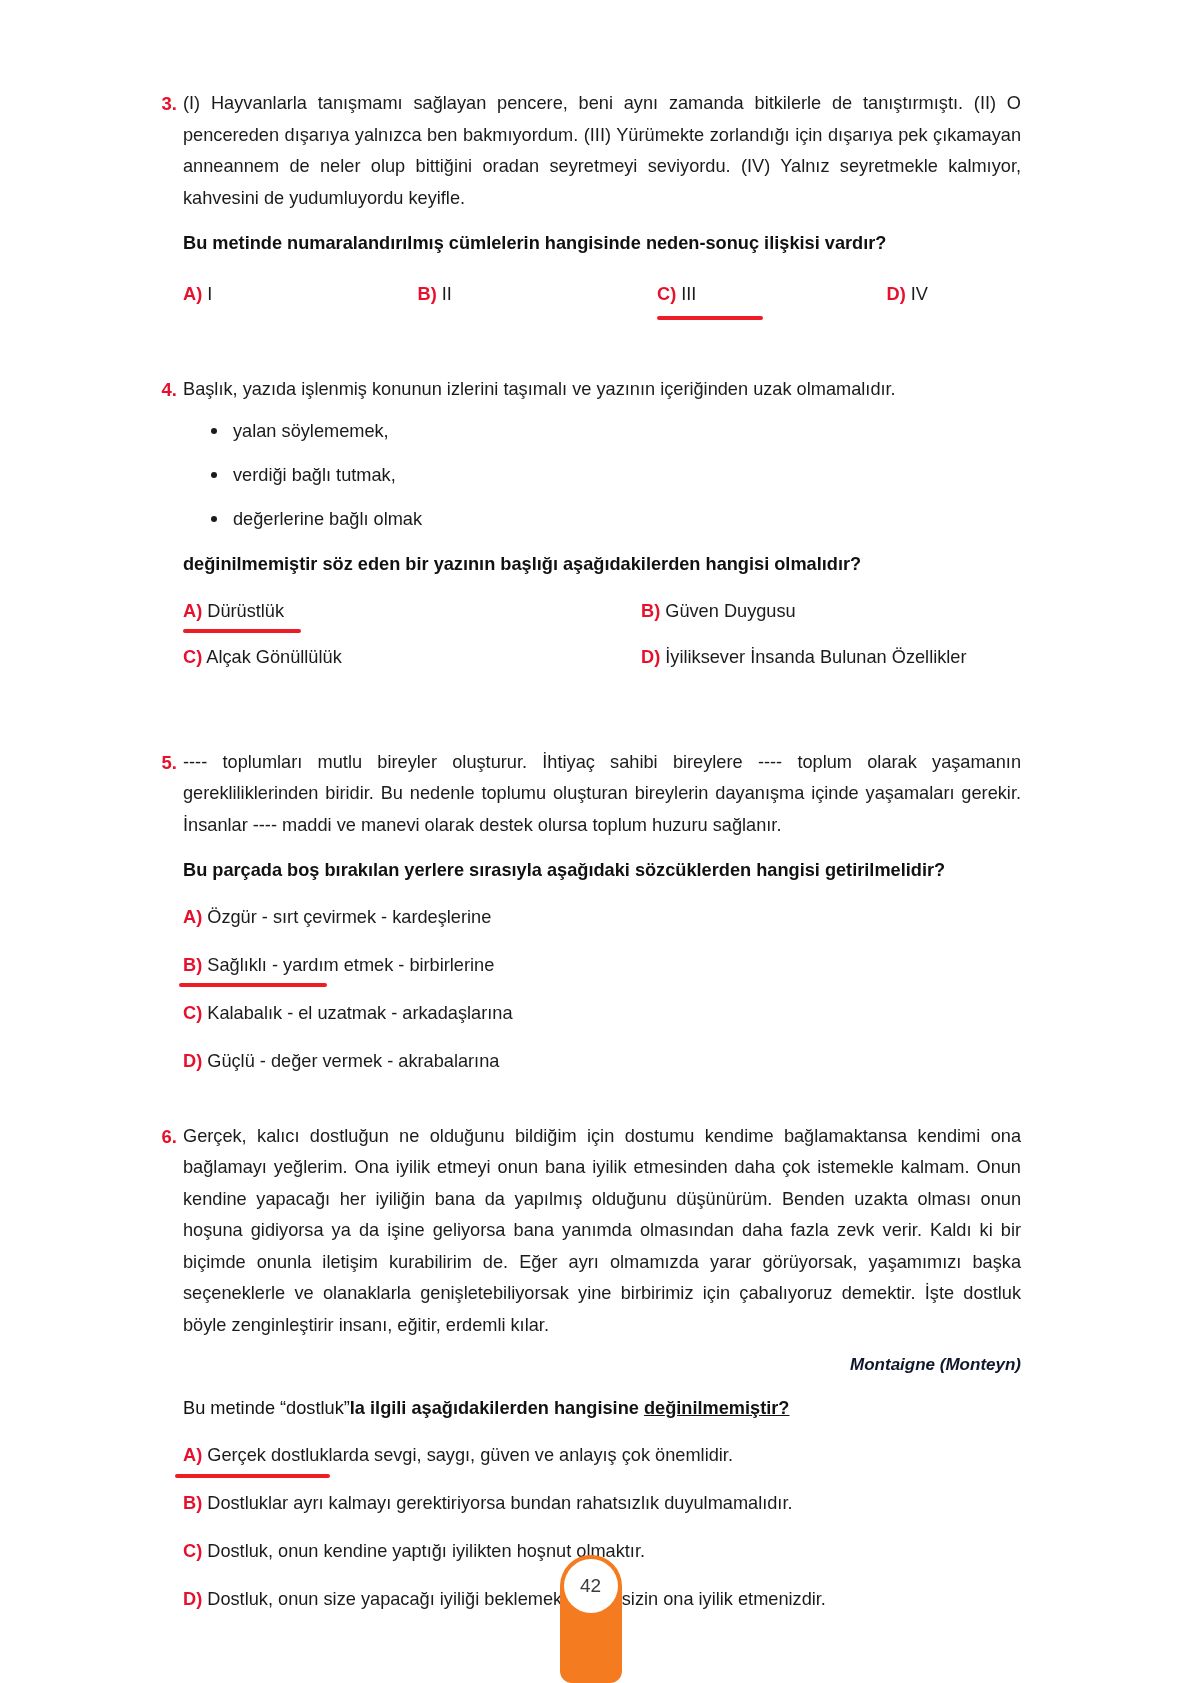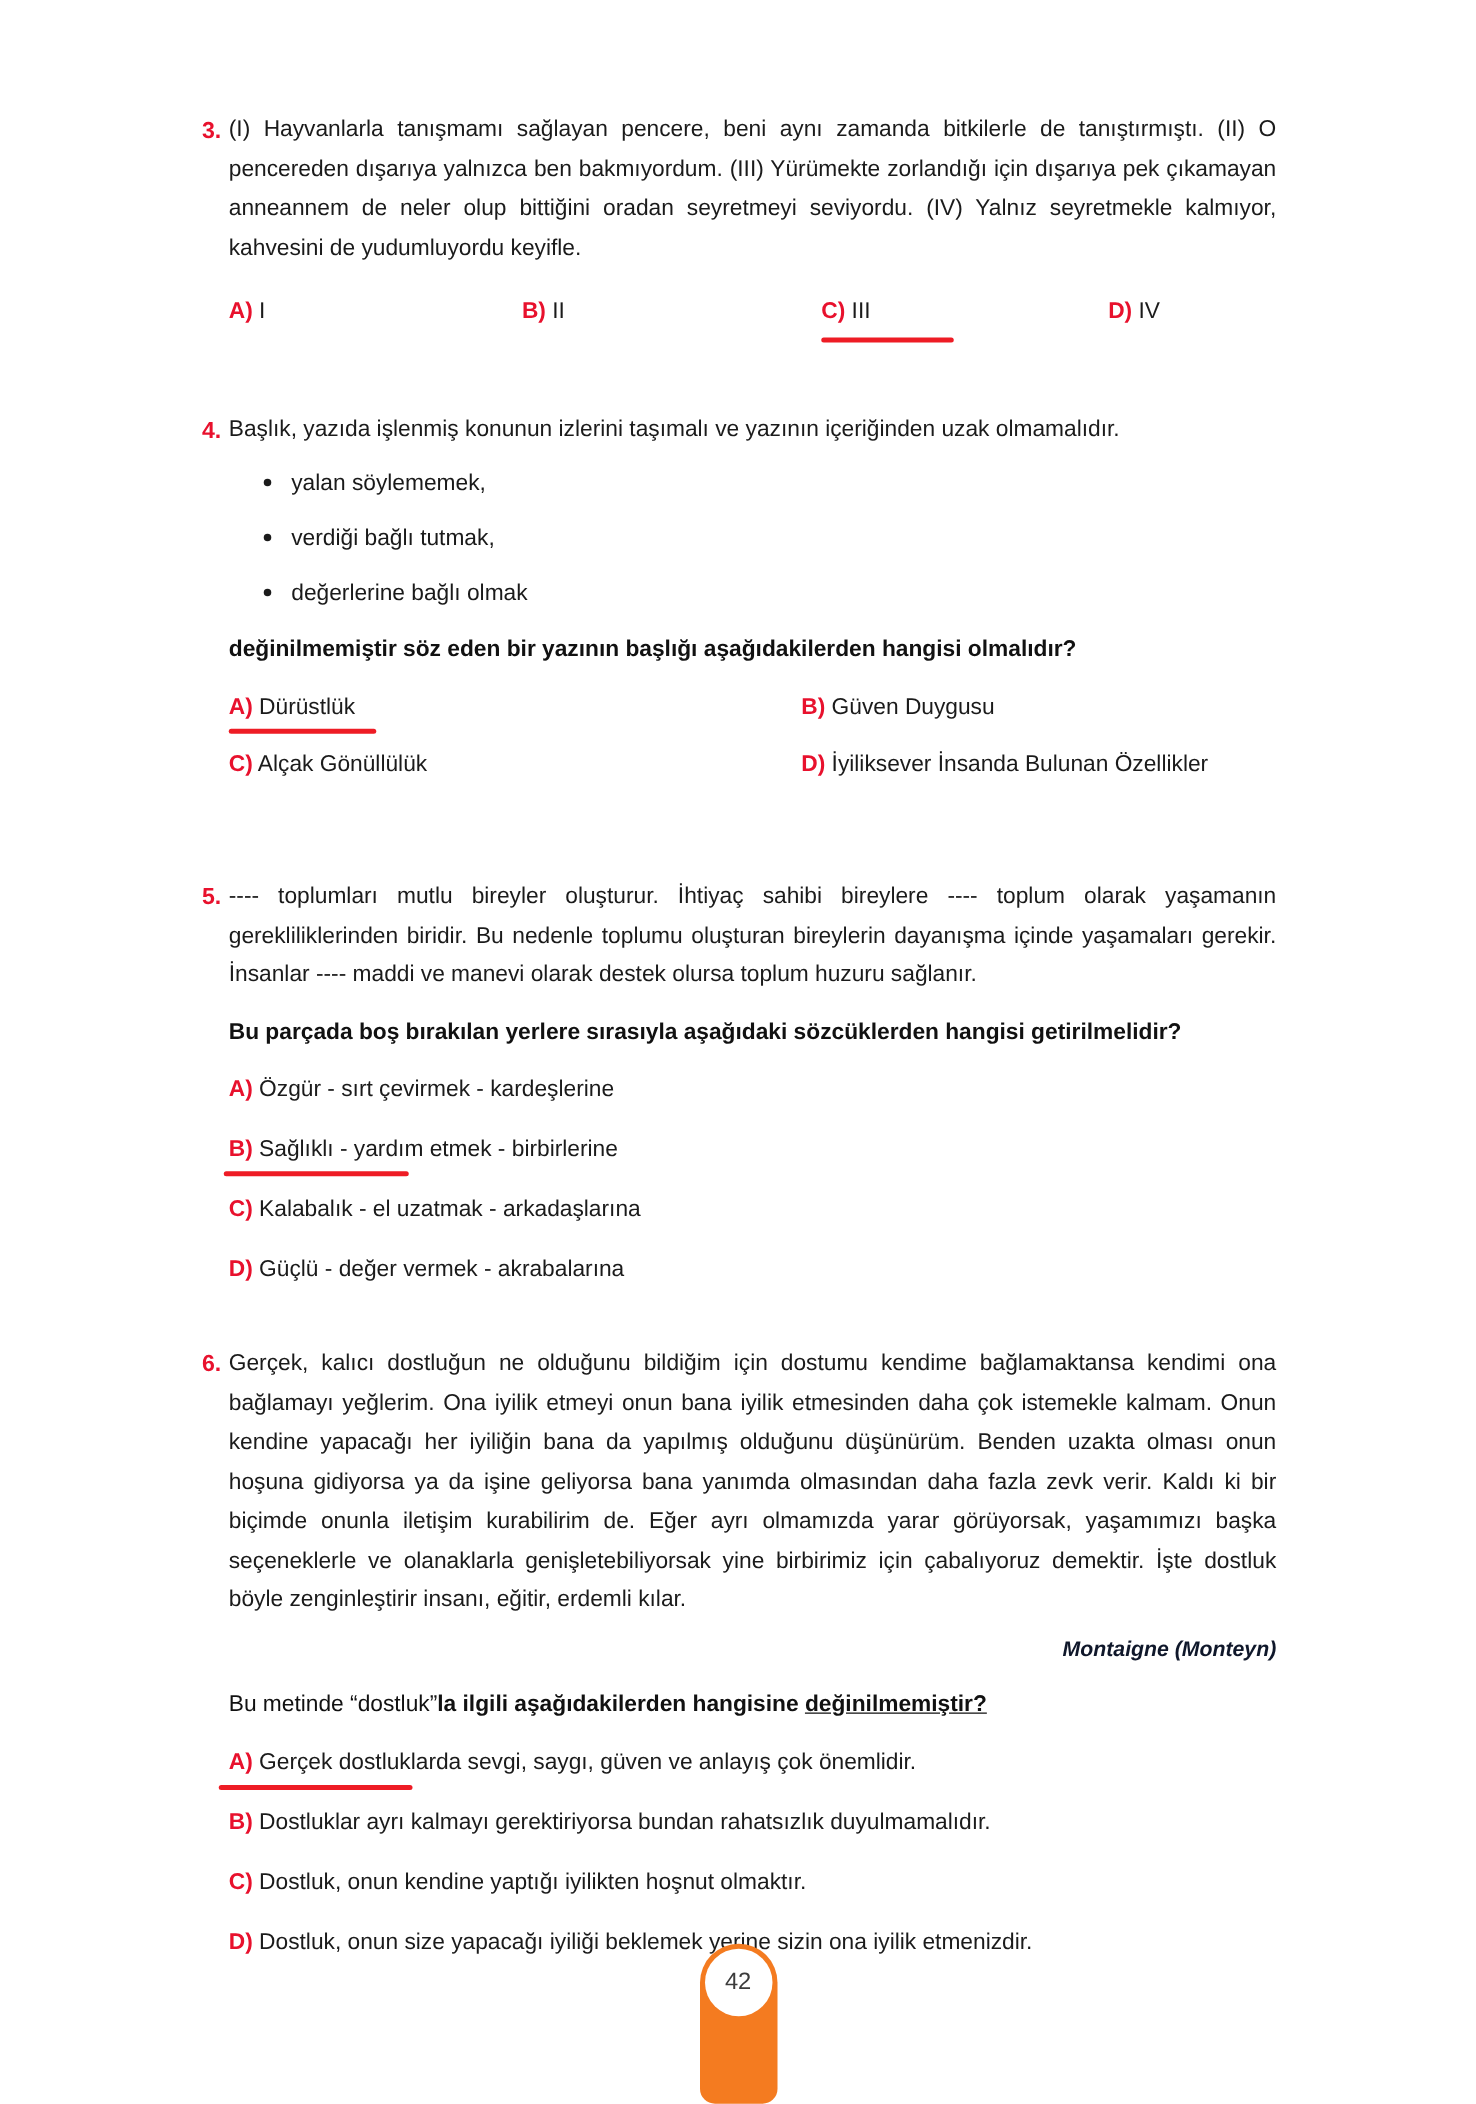--- a/index.html
+++ b/index.html
@@ -205,20 +205,21 @@
 </style>
 </head>
 <body>
 
 <div class="page">
 
   <div class="q">
     <div class="qnum">3.</div>
     <div class="qbody">
       <p class="passage">(I) Hayvanlarla tanışmamı sağlayan pencere, beni aynı zamanda bitkilerle de tanıştırmıştı. (II) O pencereden dışarıya yalnızca ben bakmıyordum. (III) Yürümekte zorlandığı için dışarıya pek çıkamayan anneannem de neler olup bittiğini oradan seyretmeyi seviyordu. (IV) Yalnız seyretmekle kalmıyor, kahvesini de yudumluyordu keyifle.</p>
+      <p class="stem">Bu metinde numaralandırılmış cümlelerin hangisinde neden-sonuç ilişkisi vardır?</p>
       <div class="opts-row4">
         <div class="cell c1">
           <span class="opt-letter">A)</span>
           <span class="opt-text">I</span>
         </div>
         <div class="cell c2">
           <span class="opt-letter">B)</span>
           <span class="opt-text">II</span>
         </div>
         <div class="cell c3">

